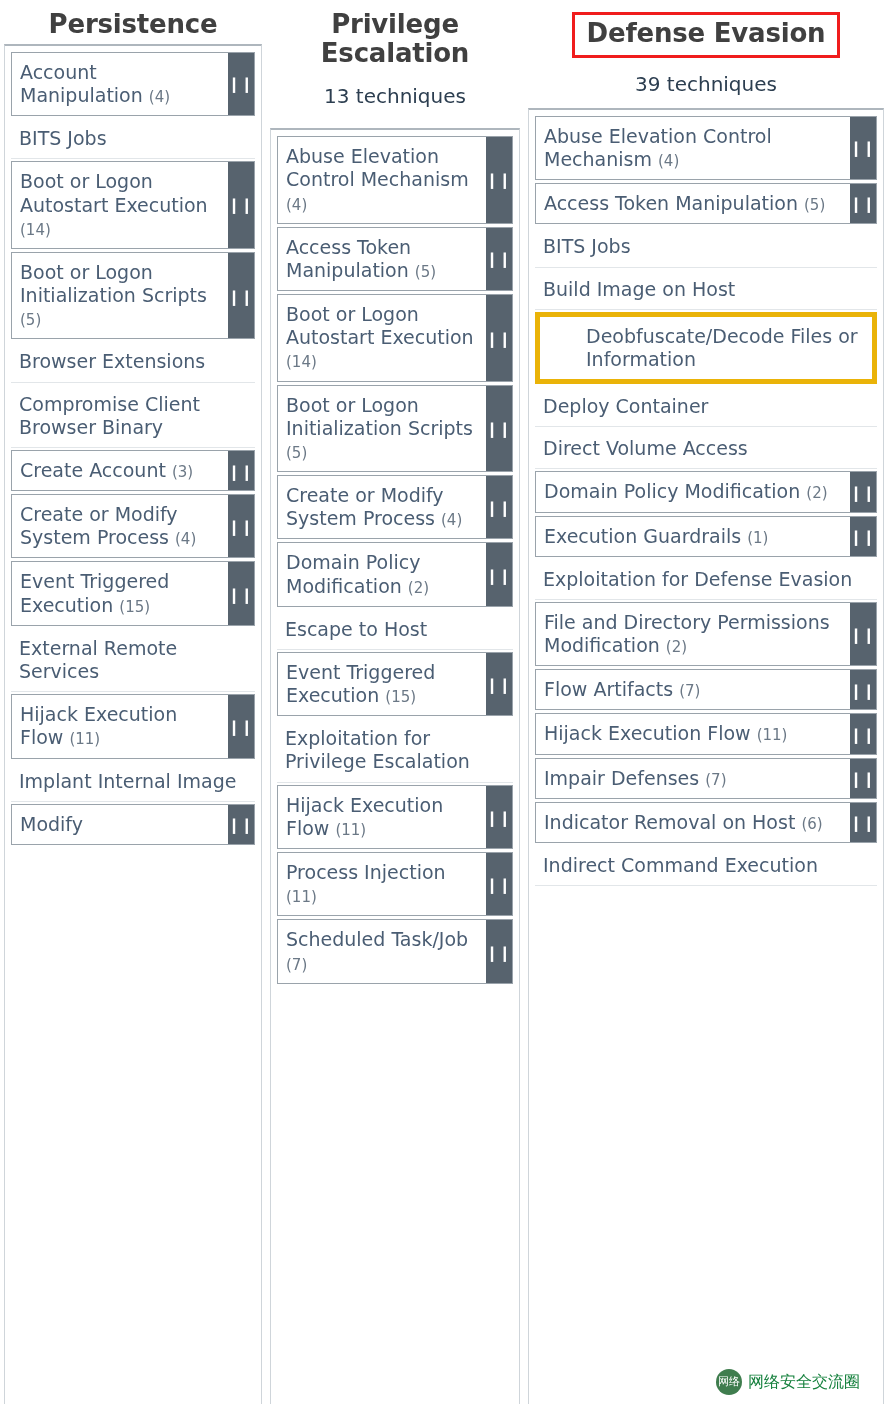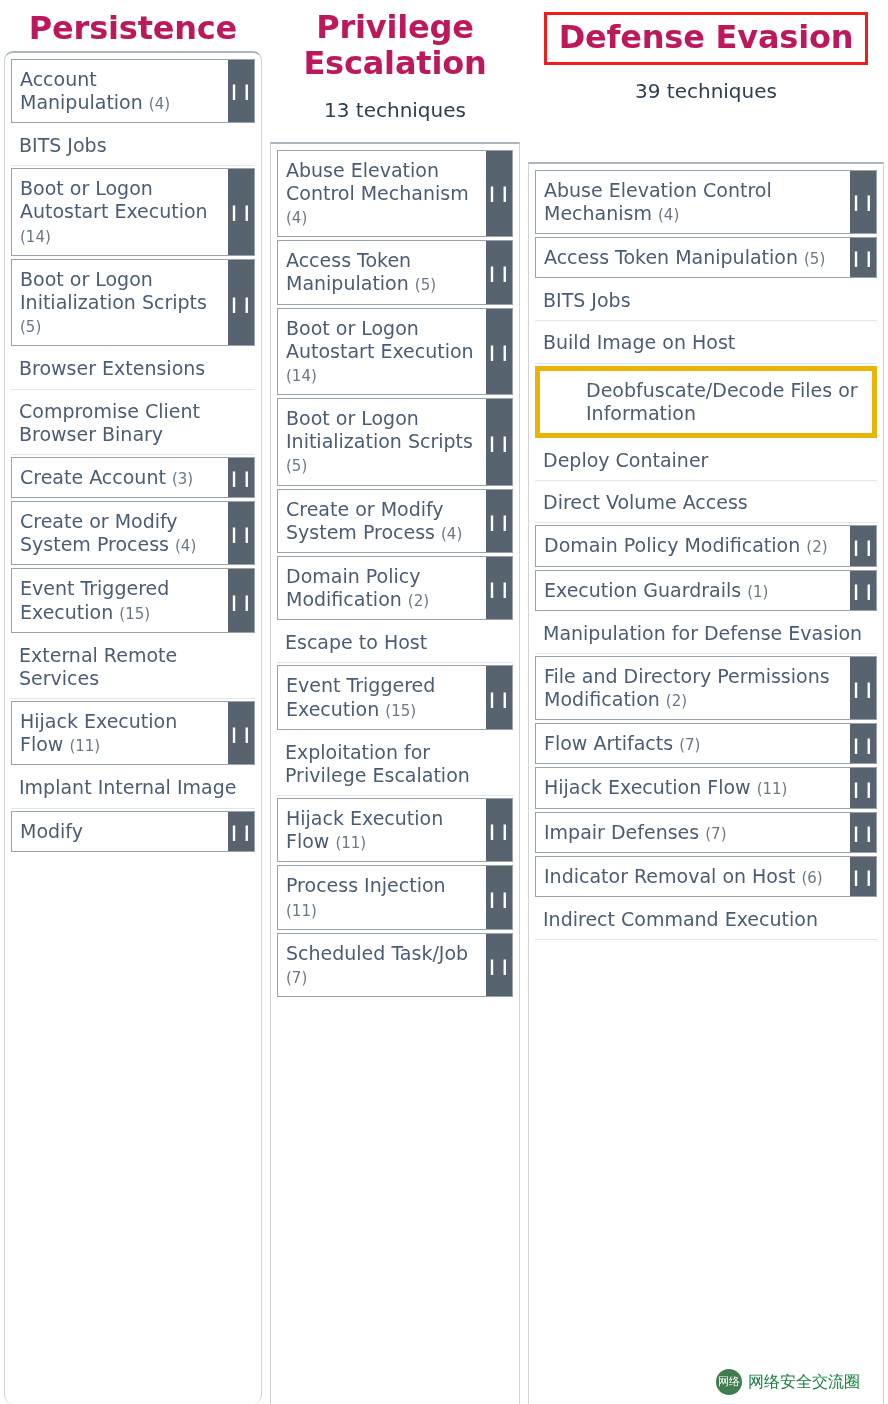--- a/index.html
+++ b/index.html
@@ -22,31 +22,31 @@
     height: 1404px;
     box-sizing: border-box;
   }
   .column {
     box-sizing: border-box;
     display: flex;
     flex-direction: column;
   }
   .col-persistence { width: 266px; }
   .col-privesc     { width: 258px; gap: 8px; }
-  .col-defev       { width: 364px; gap: 47px; }
+  .col-defev       { width: 364px; }
 
   .col-header {
     box-sizing: border-box;
     padding: 10px 8px 4px 8px;
     text-align: center;
   }
   .col-title {
-    font-size: 32px;
+    font-size: 26px;
     font-weight: bold;
-    color: #be185d;
+    color: #404040;
     line-height: 1.15;
     letter-spacing: -0.2px;
   }
   .col-title.boxed {
     display: inline-block;
     border: 3px solid #f01d1d;
     padding: 4px 12px 6px 12px;
     margin-top: 2px;
   }
   .col-count {
@@ -59,21 +59,21 @@
   .col-privesc .col-title { line-height: 1.12; }
 
   .col-body {
     border-top: 2px solid #aeb6bd;
     border-left: 1px solid #cfd5da;
     border-right: 1px solid #cfd5da;
     flex: 1 1 auto;
     overflow: hidden;
     padding-top: 6px;
   }
-  .col-persistence .col-body { margin-left: 4px; margin-right: 4px; border-radius: 9px; }
+  .col-persistence .col-body { margin-left: 4px; margin-right: 4px; }
   .col-privesc .col-body { margin-left: 4px; margin-right: 4px; }
   .col-defev .col-body { margin-left: 4px; margin-right: 4px; }
 
   .tech {
     position: relative;
     display: flex;
     align-items: stretch;
     margin: 0 6px 2px 6px;
     background: #ffffff;
     border-bottom: 1px solid #e2e6e9;
@@ -466,21 +466,21 @@
           <span>Execution Guardrails</span>
           <span class="tech-count">(1)</span>
         </div>
         <div class="sub-toggle">
             <span class="bars">❙❙</span>
           </div>
       </div>
 
       <div class="tech">
         <div class="tech-label">
-          <span>Manipulation for Defense Evasion</span>
+          <span>Exploitation for Defense Evasion</span>
         </div>
       </div>
 
       <div class="tech has-sub">
         <div class="tech-label">
           <span>File and Directory Permissions Modification</span>
           <span class="tech-count">(2)</span>
         </div>
         <div class="sub-toggle">
             <span class="bars">❙❙</span>

